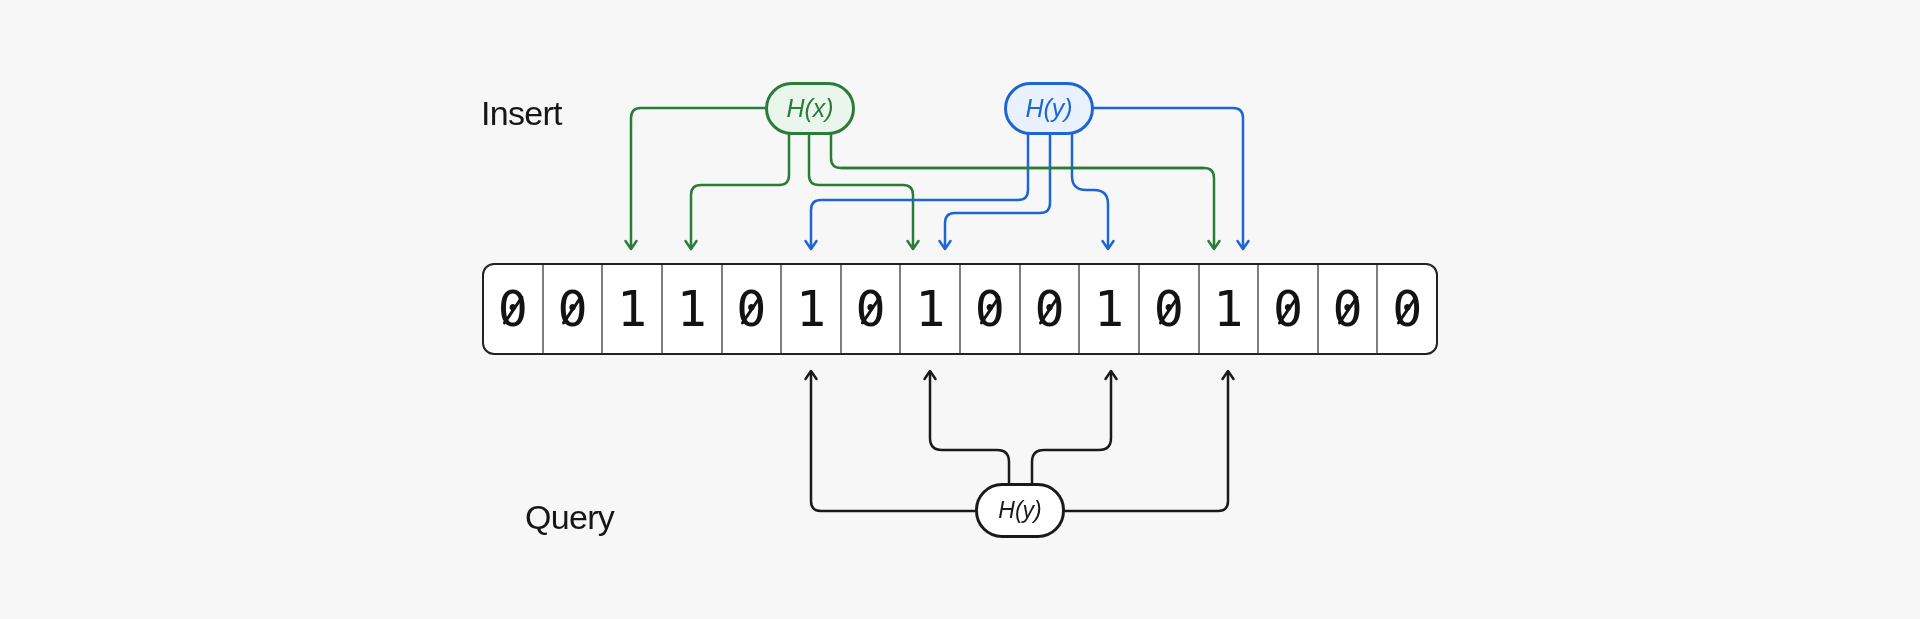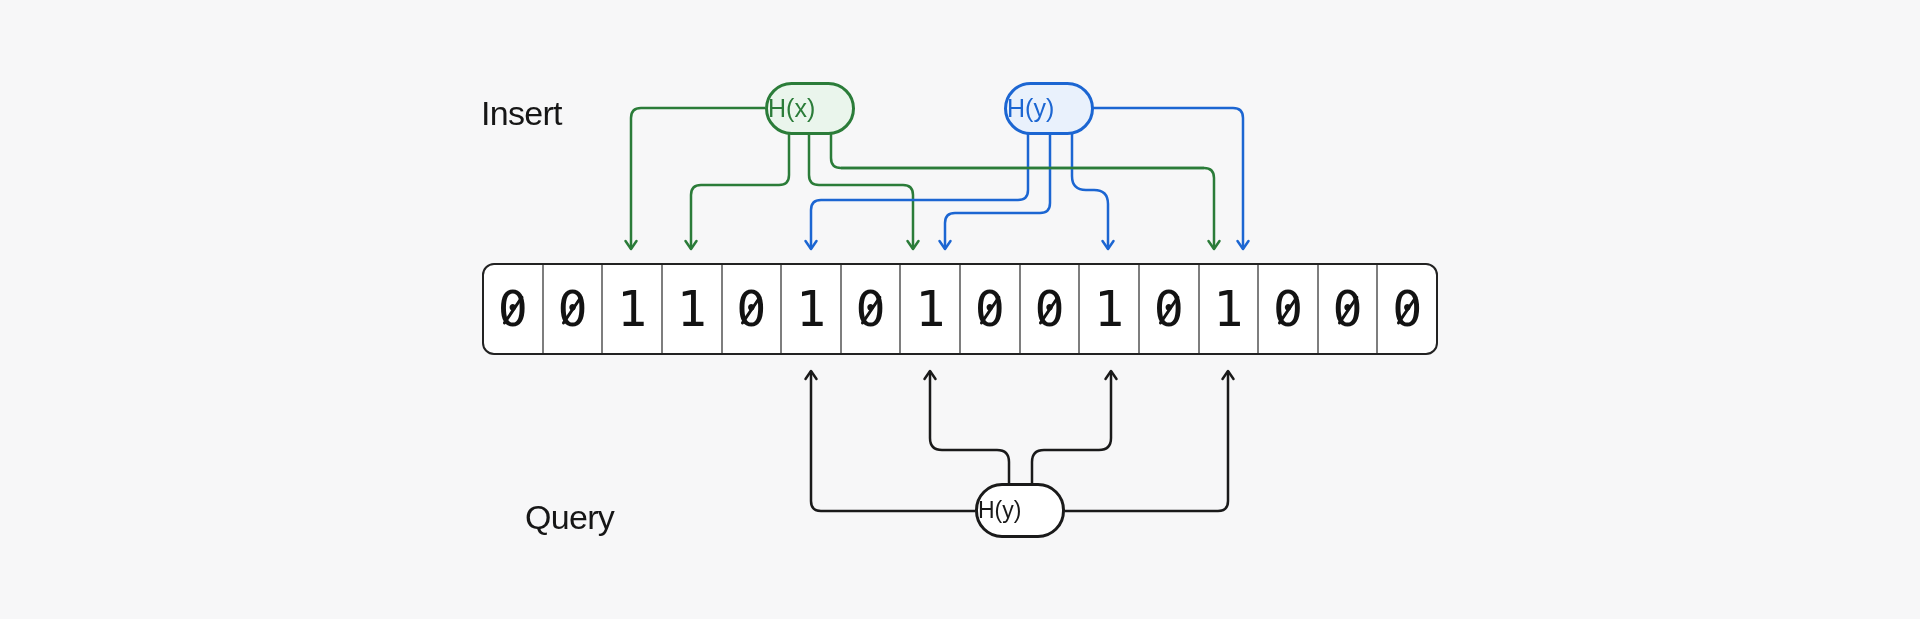--- a/index.html
+++ b/index.html
@@ -20,22 +20,22 @@
   .ah{fill:none; stroke-width:2.5px; stroke-linecap:round; stroke-linejoin:round;}
 
   .label{
     position:absolute; color:#161616; font-size:34px; letter-spacing:-0.7px;
     line-height:1; white-space:nowrap;
   }
   .label.insert{left:481px; top:96px;}
   .label.query{left:481px; top:500px;margin-left:44px;}
 
   .pill{
-    position:absolute; display:flex; align-items:center; justify-content:flex-start;
-    border-radius:27px; box-sizing:border-box; line-height:1;
+    position:absolute; display:flex; align-items:center; justify-content:center;
+    border-radius:27px; box-sizing:border-box; line-height:1;font-style:italic;
   }
   .pill.hx{
     left:765px; top:82px; width:90px; height:53px;
     background:var(--green-fill); border:3px solid var(--green);
     color:var(--green); font-size:25px;
   }
   .pill.hy{
     left:1004px; top:82px; width:90px; height:53px;
     background:var(--blue-fill); border:3px solid var(--blue);
     color:var(--blue); font-size:25px;

